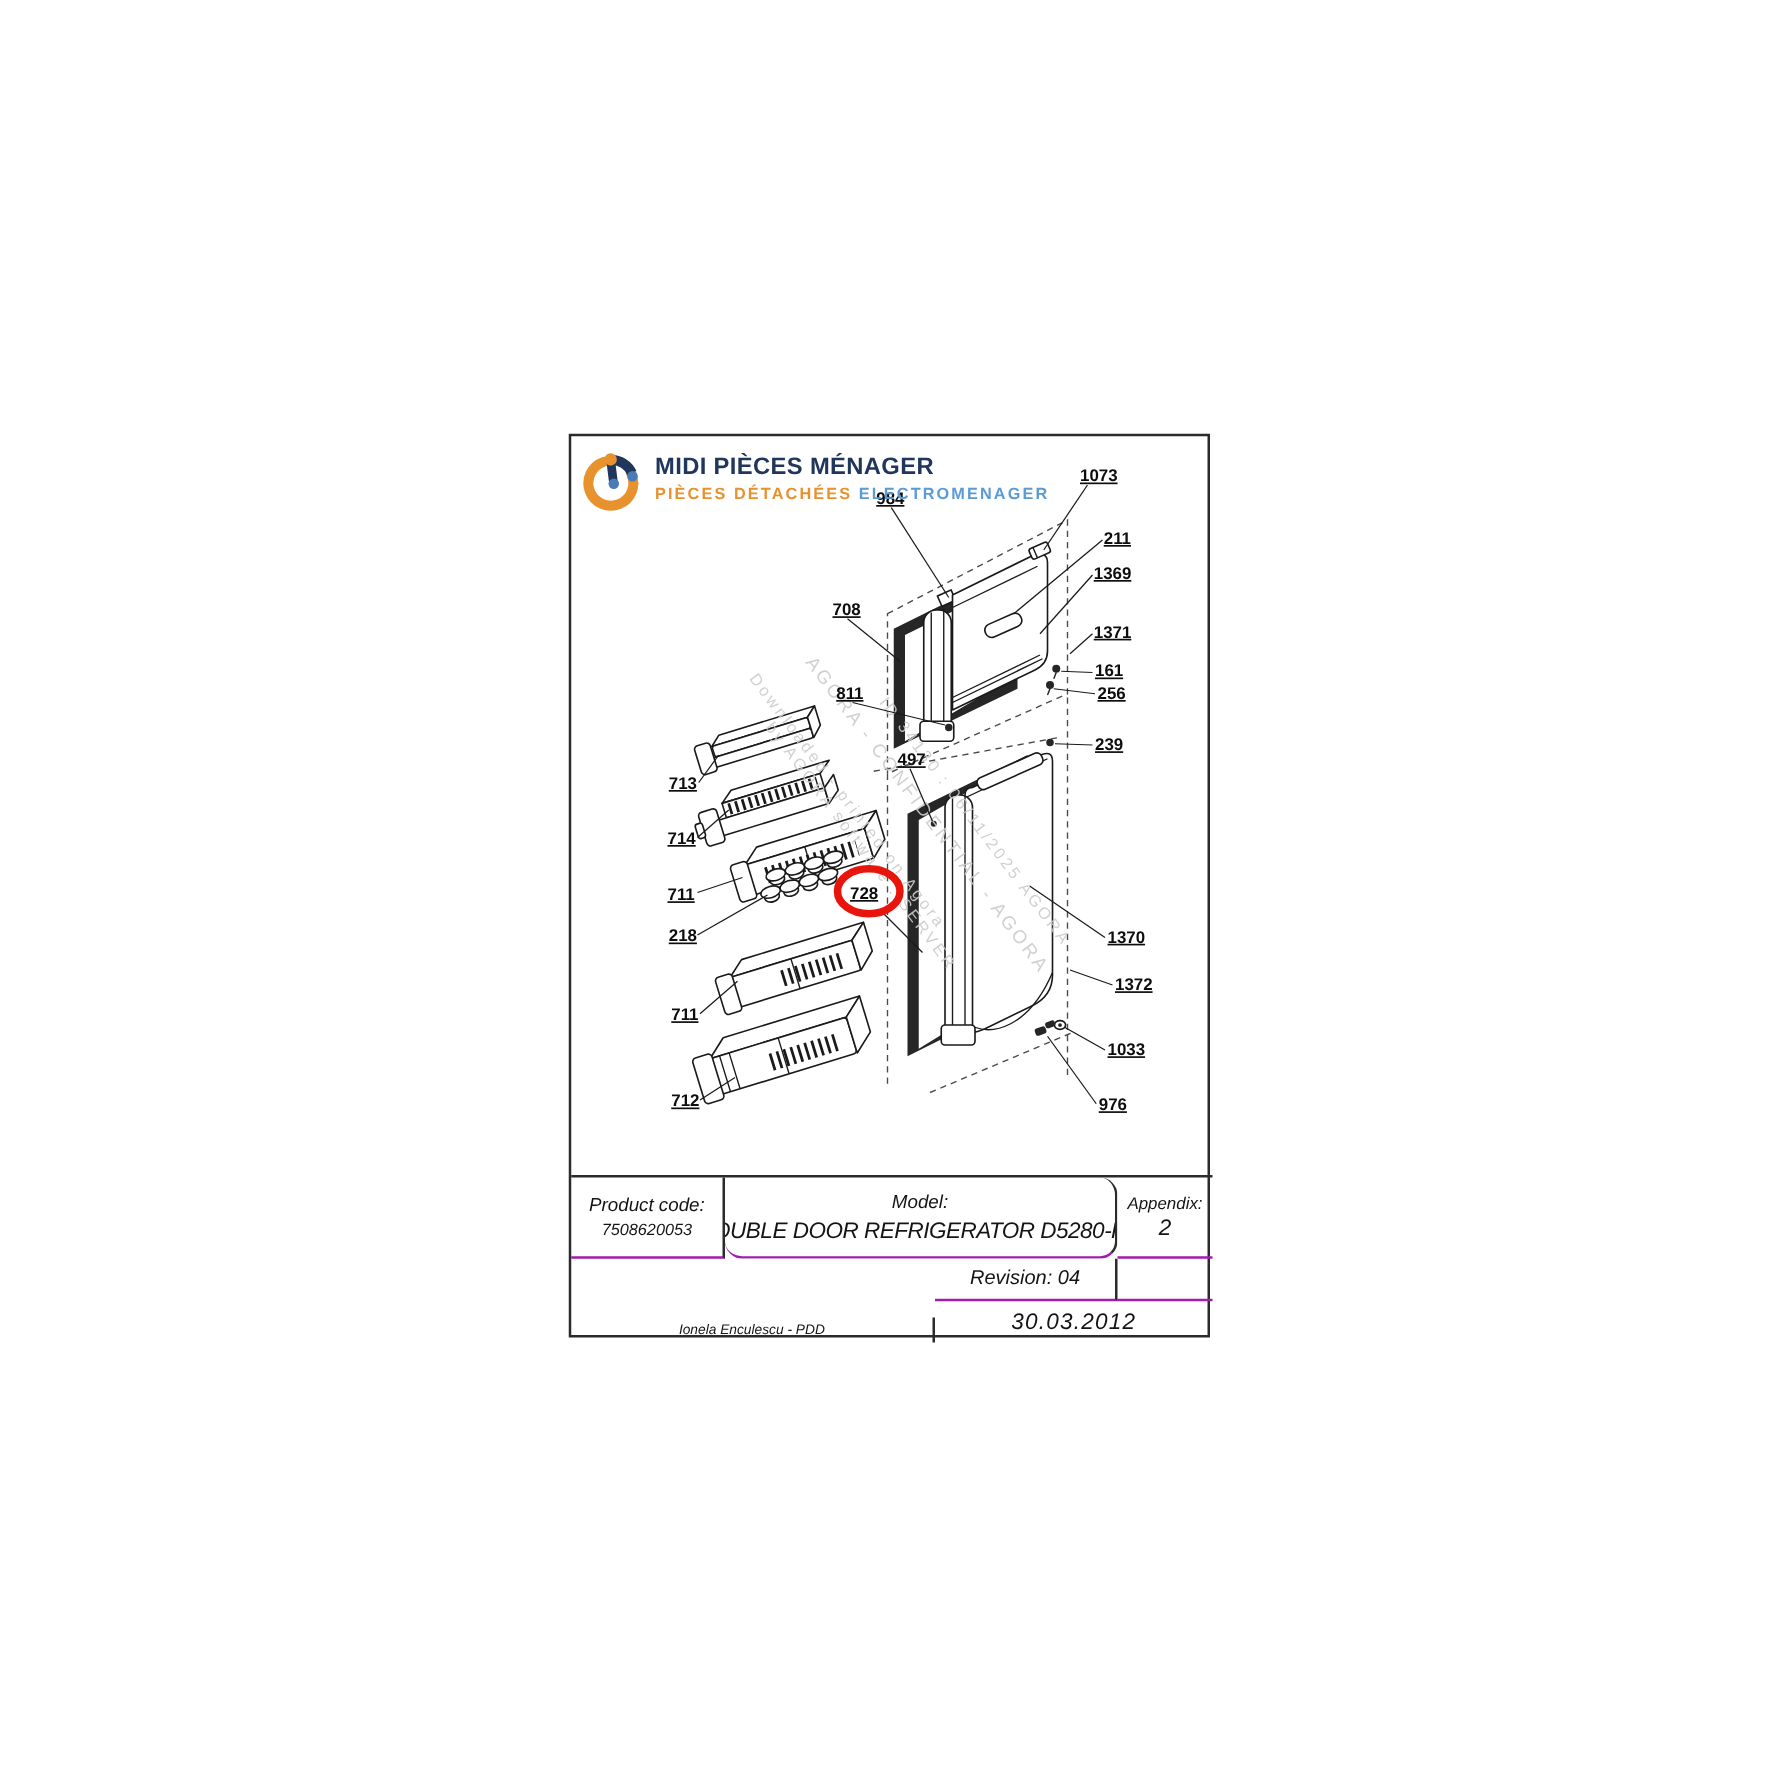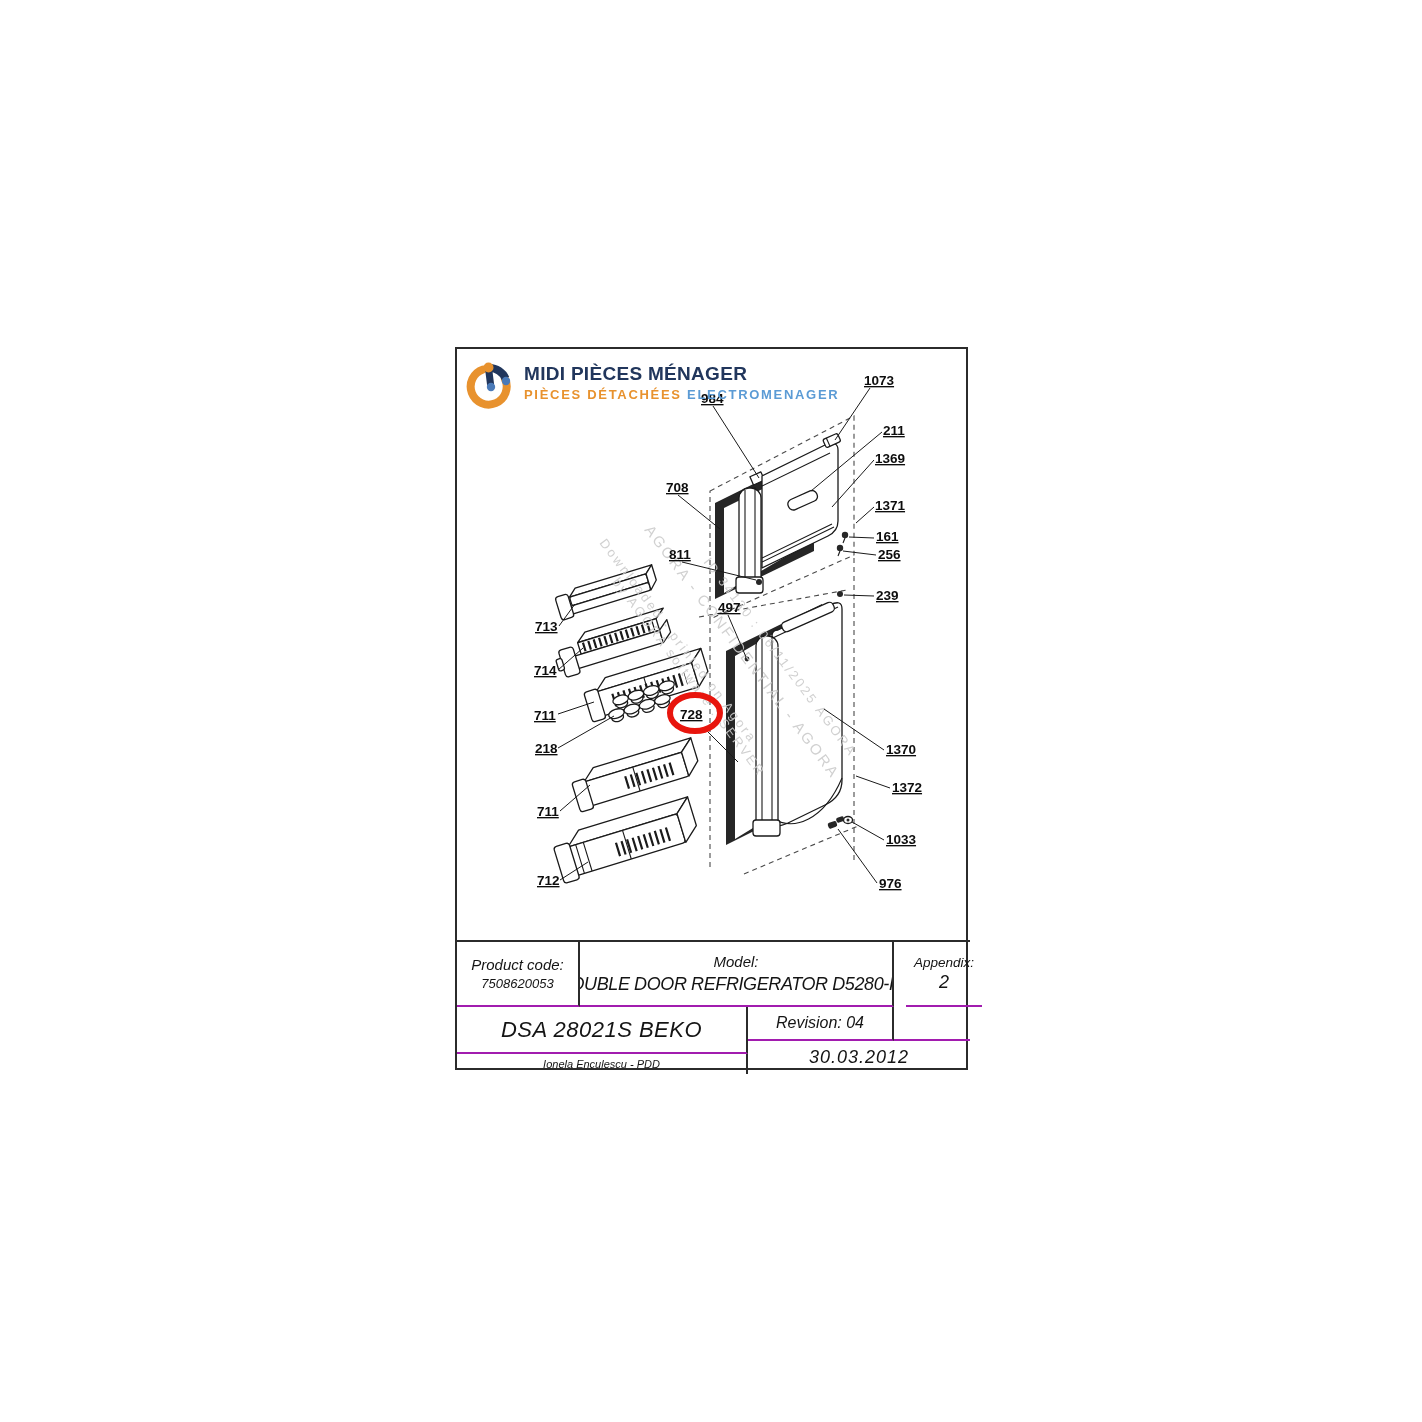--- a/index.html
+++ b/index.html
@@ -247,30 +247,27 @@
           <line x1="875" y1="881" x2="836" y2="827" class="leader"></line>
           <text x="877" y="886" class="part" text-decoration="underline">976</text>
         </g>
     </svg>
 
     <div class="titleblock">
       <div class="cell b-r b-b" style="left:0;top:0;width:123px;height:65px;">
         <div class="tb-label">Product code:</div>
         <div class="tb-value">7508620053</div>
       </div>
-      <div class="cell b-r b-b" style="left:123px;top:0;width:314px;height:65px;">
+      <div class="cell b-r b-b" style="left:123px;top:0;width:314px;height:65px;border-radius:14px;">
         <div class="tb-label">Model:</div>
         <div class="model-value">DOUBLE DOOR REFRIGERATOR D5280-HC</div>
       </div>
-      <div class="cell b-b" style="left:449px;top:0;width:76px;height:65px;">
+      <div class="cell b-b" style="left:437px;top:0;width:76px;height:65px;">
         <div class="appendix-label">Appendix:</div>
         <div class="appendix-value">2</div>
-      </div>
-      <div class="cell b-r b-b" style="left:0;top:65px;width:291px;height:47px;">
-        <div class="dsa">DSA 28021S BEKO</div>
       </div>
       <div class="cell b-r" style="left:0;top:112px;width:291px;height:20px;font-style:italic;">
         <div class="author">Ionela Enculescu - PDD</div>
       </div>
       <div class="cell b-r b-b" style="left:291px;top:65px;width:146px;height:34px;">
         <div class="revision">Revision: 04</div>
       </div>
       <div class="cell b-b" style="left:437px;top:65px;width:76px;height:34px;"></div>
       <div class="cell" style="left:291px;top:99px;width:222px;height:33px;">
         <div class="date">30.03.2012</div>

